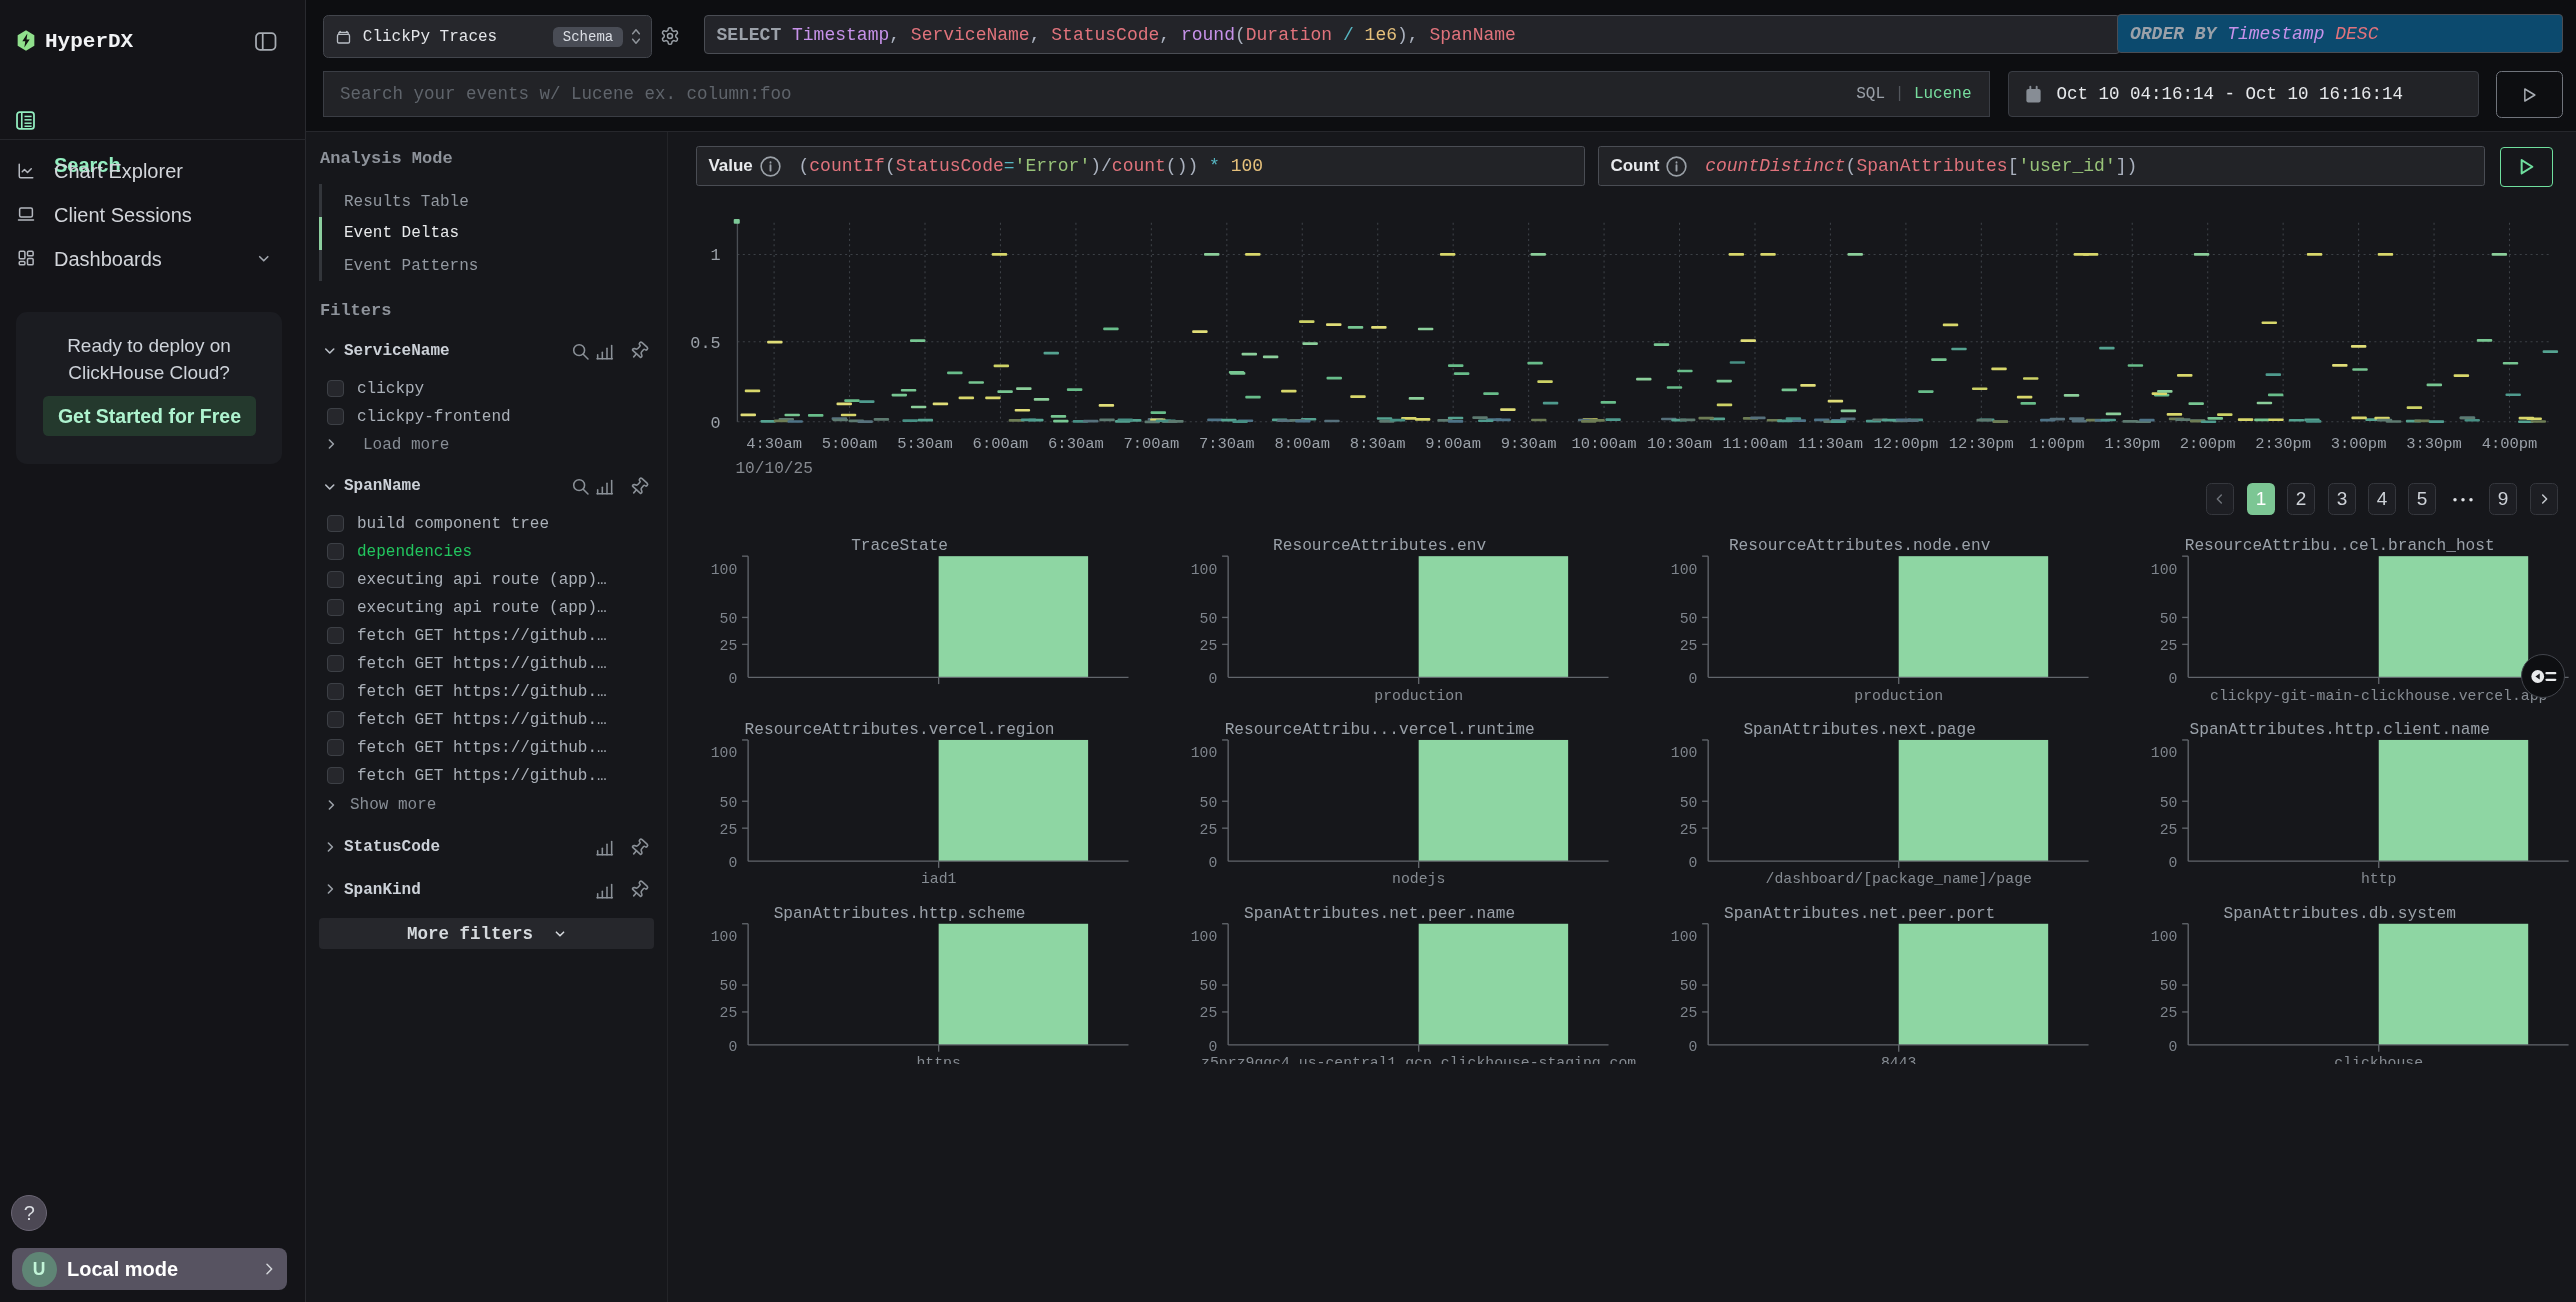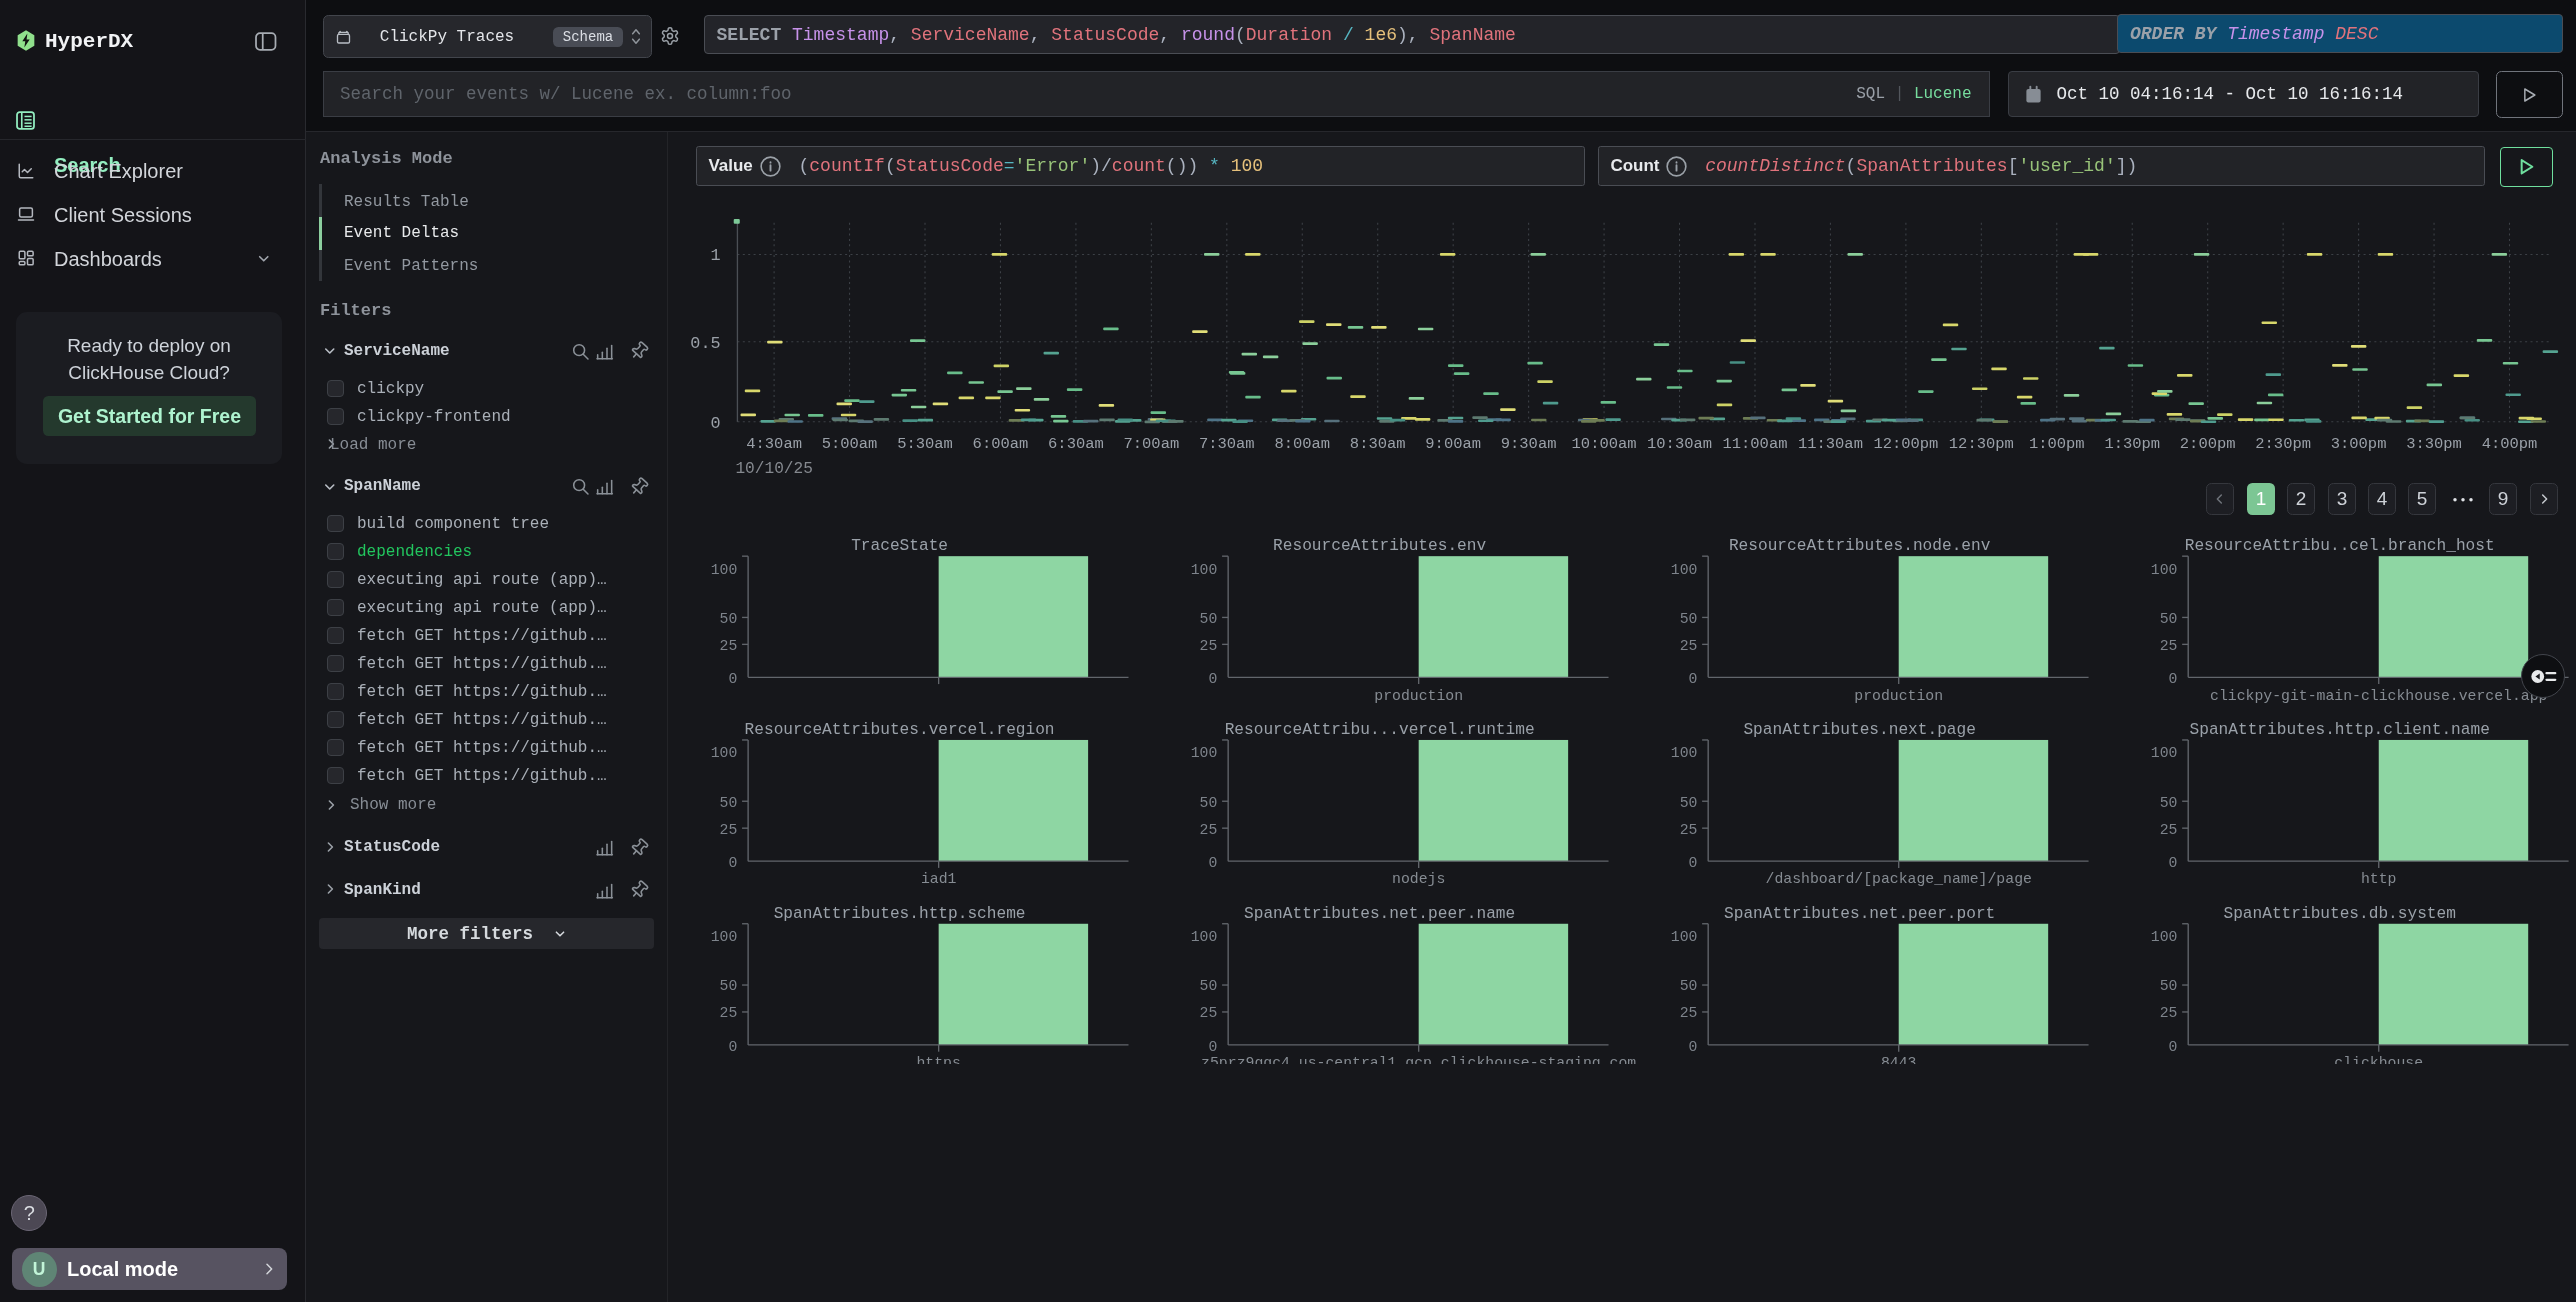--- a/index.html
+++ b/index.html
@@ -74,21 +74,21 @@
   <path d="M9 5 L16 12 L9 19"></path>
 </svg>
 
 <div class="abs row" style="left:323px;top:15px;width:329px;height:43px;background:#26272c;border:1.3px solid #42454c;border-radius:5.4px;">
   <svg style="margin-left:10.8px;" width="17" height="16" viewBox="0 0 24 24" fill="none" stroke="#b9bec5" stroke-width="2" stroke-linecap="round" stroke-linejoin="round">
     <rect x="3" y="8" width="18" height="13" rx="2"></rect>
       <path d="M5 8V6a1 1 0 0 1 1-1h12a1 1 0 0 1 1 1v2"></path>
       <path d="M7 5V3.5"></path>
       <path d="M17 5V3.5"></path>
   </svg>
-  <div class="mono" style="margin-left:28px;font-size:16px;color:#e4e6ea;">ClickPy Traces</div>
+  <div class="mono" style="margin-left:11px;font-size:16px;color:#e4e6ea;">ClickPy Traces</div>
   <div class="mono row" style="position:absolute;right:28px;width:70px;height:20px;background:#494c55;border-radius:5.4px;justify-content:center;font-size:14px;color:#dcdfe5;">Schema</div>
   <svg style="position:absolute;right:9.4px;" width="12" height="19" viewBox="0 0 18 28" fill="none" stroke="#90959c" stroke-width="2.2" stroke-linecap="round" stroke-linejoin="round">
     <path d="M4 10 L9 4 L14 10"></path>
       <path d="M4 18 L9 24 L14 18"></path>
   </svg>
 </div>
 <svg class="abs" style="left:660px;top:25.6px;" width="20" height="20" viewBox="0 0 24 24" fill="none" stroke="#9aa0a7" stroke-width="1.8" stroke-linecap="round" stroke-linejoin="round">
   <circle cx="12" cy="12" r="3"></circle>
   <path d="M12.22 2h-.44a2 2 0 0 0-2 2v.18a2 2 0 0 1-1 1.73l-.43.25a2 2 0 0 1-2 0l-.15-.08a2 2 0 0 0-2.73.73l-.22.38a2 2 0 0 0 .73 2.73l.15.1a2 2 0 0 1 1 1.72v.51a2 2 0 0 1-1 1.74l-.15.09a2 2 0 0 0-.73 2.73l.22.38a2 2 0 0 0 2.73.73l.15-.08a2 2 0 0 1 2 0l.43.25a2 2 0 0 1 1 1.73V20a2 2 0 0 0 2 2h.44a2 2 0 0 0 2-2v-.18a2 2 0 0 1 1-1.73l.43-.25a2 2 0 0 1 2 0l.15.08a2 2 0 0 0 2.73-.73l.22-.39a2 2 0 0 0-.73-2.73l-.15-.08a2 2 0 0 1-1-1.74v-.5a2 2 0 0 1 1-1.74l.15-.09a2 2 0 0 0 .73-2.73l-.22-.38a2 2 0 0 0-2.73-.73l-.15.08a2 2 0 0 1-2 0l-.43-.25a2 2 0 0 1-1-1.73V4a2 2 0 0 0-2-2z"></path>
 </svg>
@@ -167,21 +167,21 @@
       <path d="M9 10.76a2 2 0 0 1-1.11 1.79l-1.78.9A2 2 0 0 0 5 15.24v.26a1 1 0 0 0 1 1h12a1 1 0 0 0 1-1v-.26a2 2 0 0 0-1.11-1.79l-1.78-.9A2 2 0 0 1 15 10.76V7a1 1 0 0 1 1-1 2 2 0 0 0 0-4H8a2 2 0 0 0 0 4 1 1 0 0 1 1 1z"></path>
     </g>
   </svg>
 <div class="abs" style="left:327px;top:380px;width:17px;height:17px;background:#26272c;border:1.3px solid #3d4046;border-radius:4px;"></div>
 <div class="abs mono" style="left:357px;top:380px;font-size:16px;color:#aab0b8;">clickpy</div>
 <div class="abs" style="left:327px;top:408px;width:17px;height:17px;background:#26272c;border:1.3px solid #3d4046;border-radius:4px;"></div>
 <div class="abs mono" style="left:357px;top:408px;font-size:16px;color:#aab0b8;">clickpy-frontend</div>
 <svg class="abs" style="left:326px;top:438px;" width="10.8" height="12" viewBox="0 0 16 18" fill="none" stroke="#9aa0a7" stroke-width="2.4" stroke-linecap="round" stroke-linejoin="round">
     <path d="M5 3 L11 9 L5 15"></path>
   </svg>
-<div class="abs mono" style="left:330px;top:436px;font-size:16px;color:#878d95;">Load more</div>
+<div class="abs mono" style="left:363px;top:436px;font-size:16px;color:#878d95;">Load more</div>
 <svg class="abs" style="left:323px;top:481px;" width="13.5" height="12" viewBox="0 0 20 18" fill="none" stroke="#b9bec6" stroke-width="2.4" stroke-linecap="round" stroke-linejoin="round">
     <path d="M4 6 L10 12 L16 6"></path>
   </svg>
 <div class="abs mono" style="left:344px;top:477px;font-size:16px;font-weight:bold;color:#ccd1d8;">SpanName</div>
 <svg class="abs" style="left:571px;top:477px;" width="19" height="19" viewBox="0 0 28 28" fill="none" stroke="#8a9097" stroke-width="2.3" stroke-linecap="round">
     <circle cx="12" cy="12" r="8"></circle>
     <path d="M18 18 L25 25"></path>
   </svg>
 <svg class="abs" style="left:595px;top:477px;" width="20" height="19" viewBox="0 0 30 28" fill="none" stroke="#8a9097" stroke-width="2.3" stroke-linecap="round">
     <path d="M4 25 v-6"></path>

